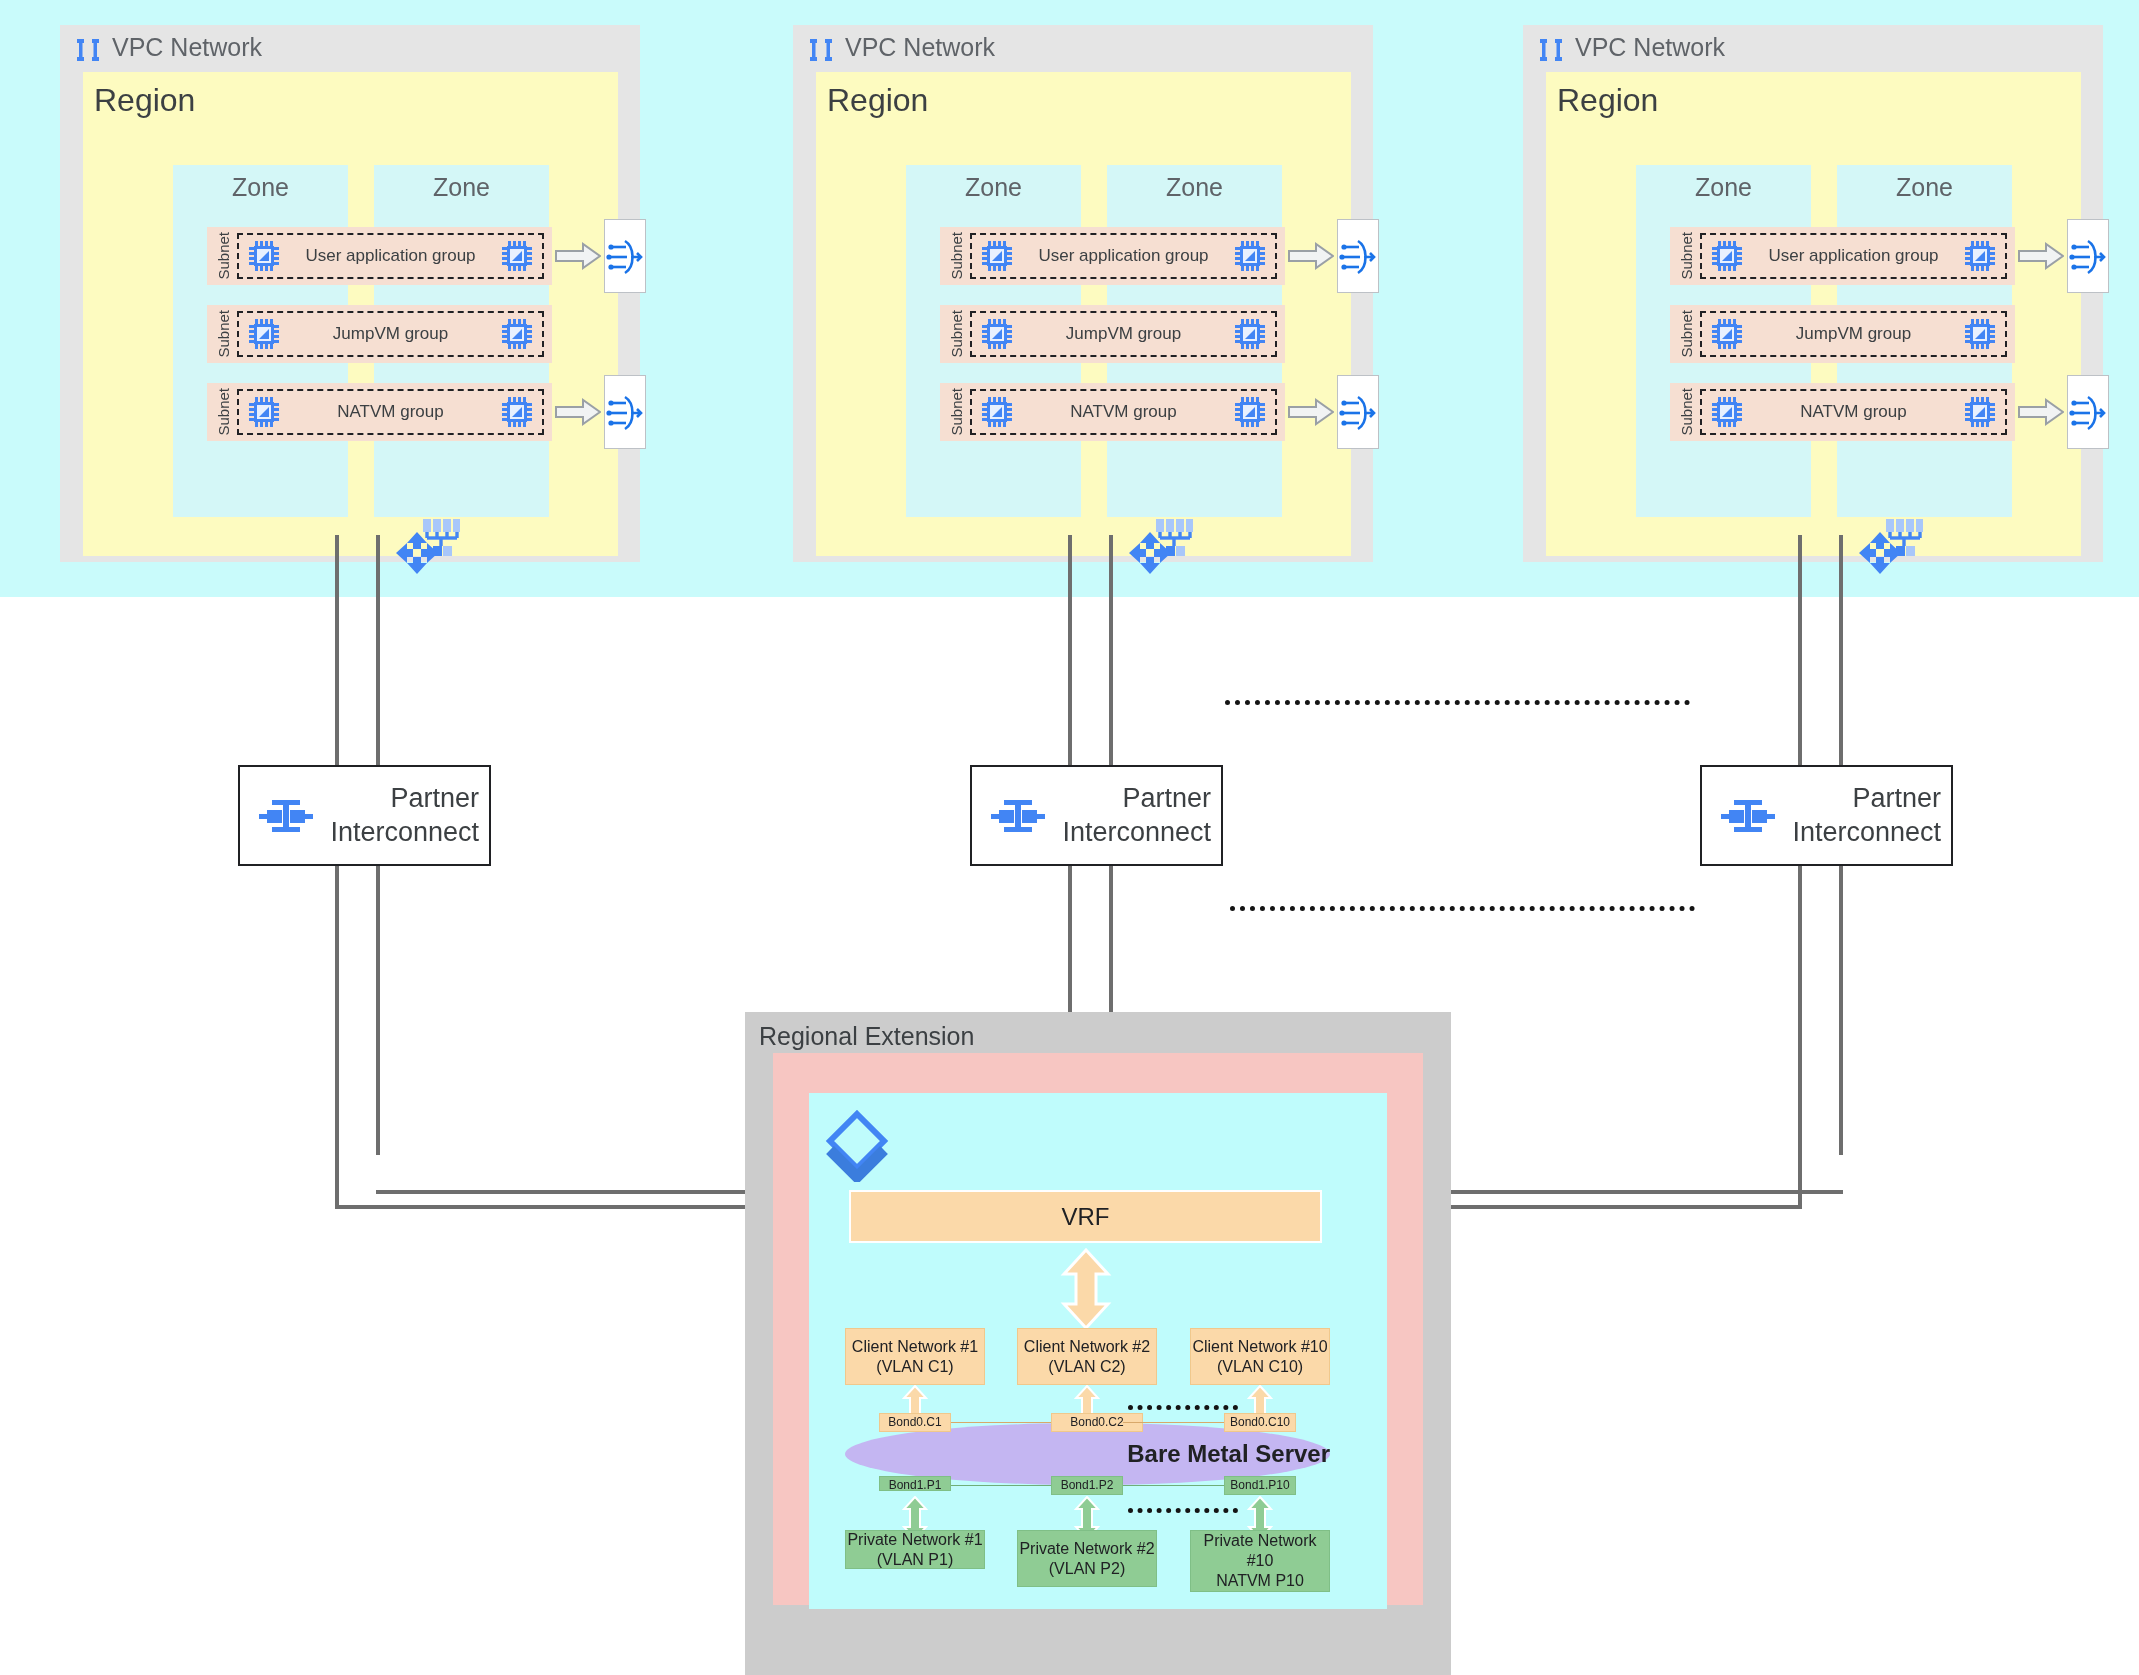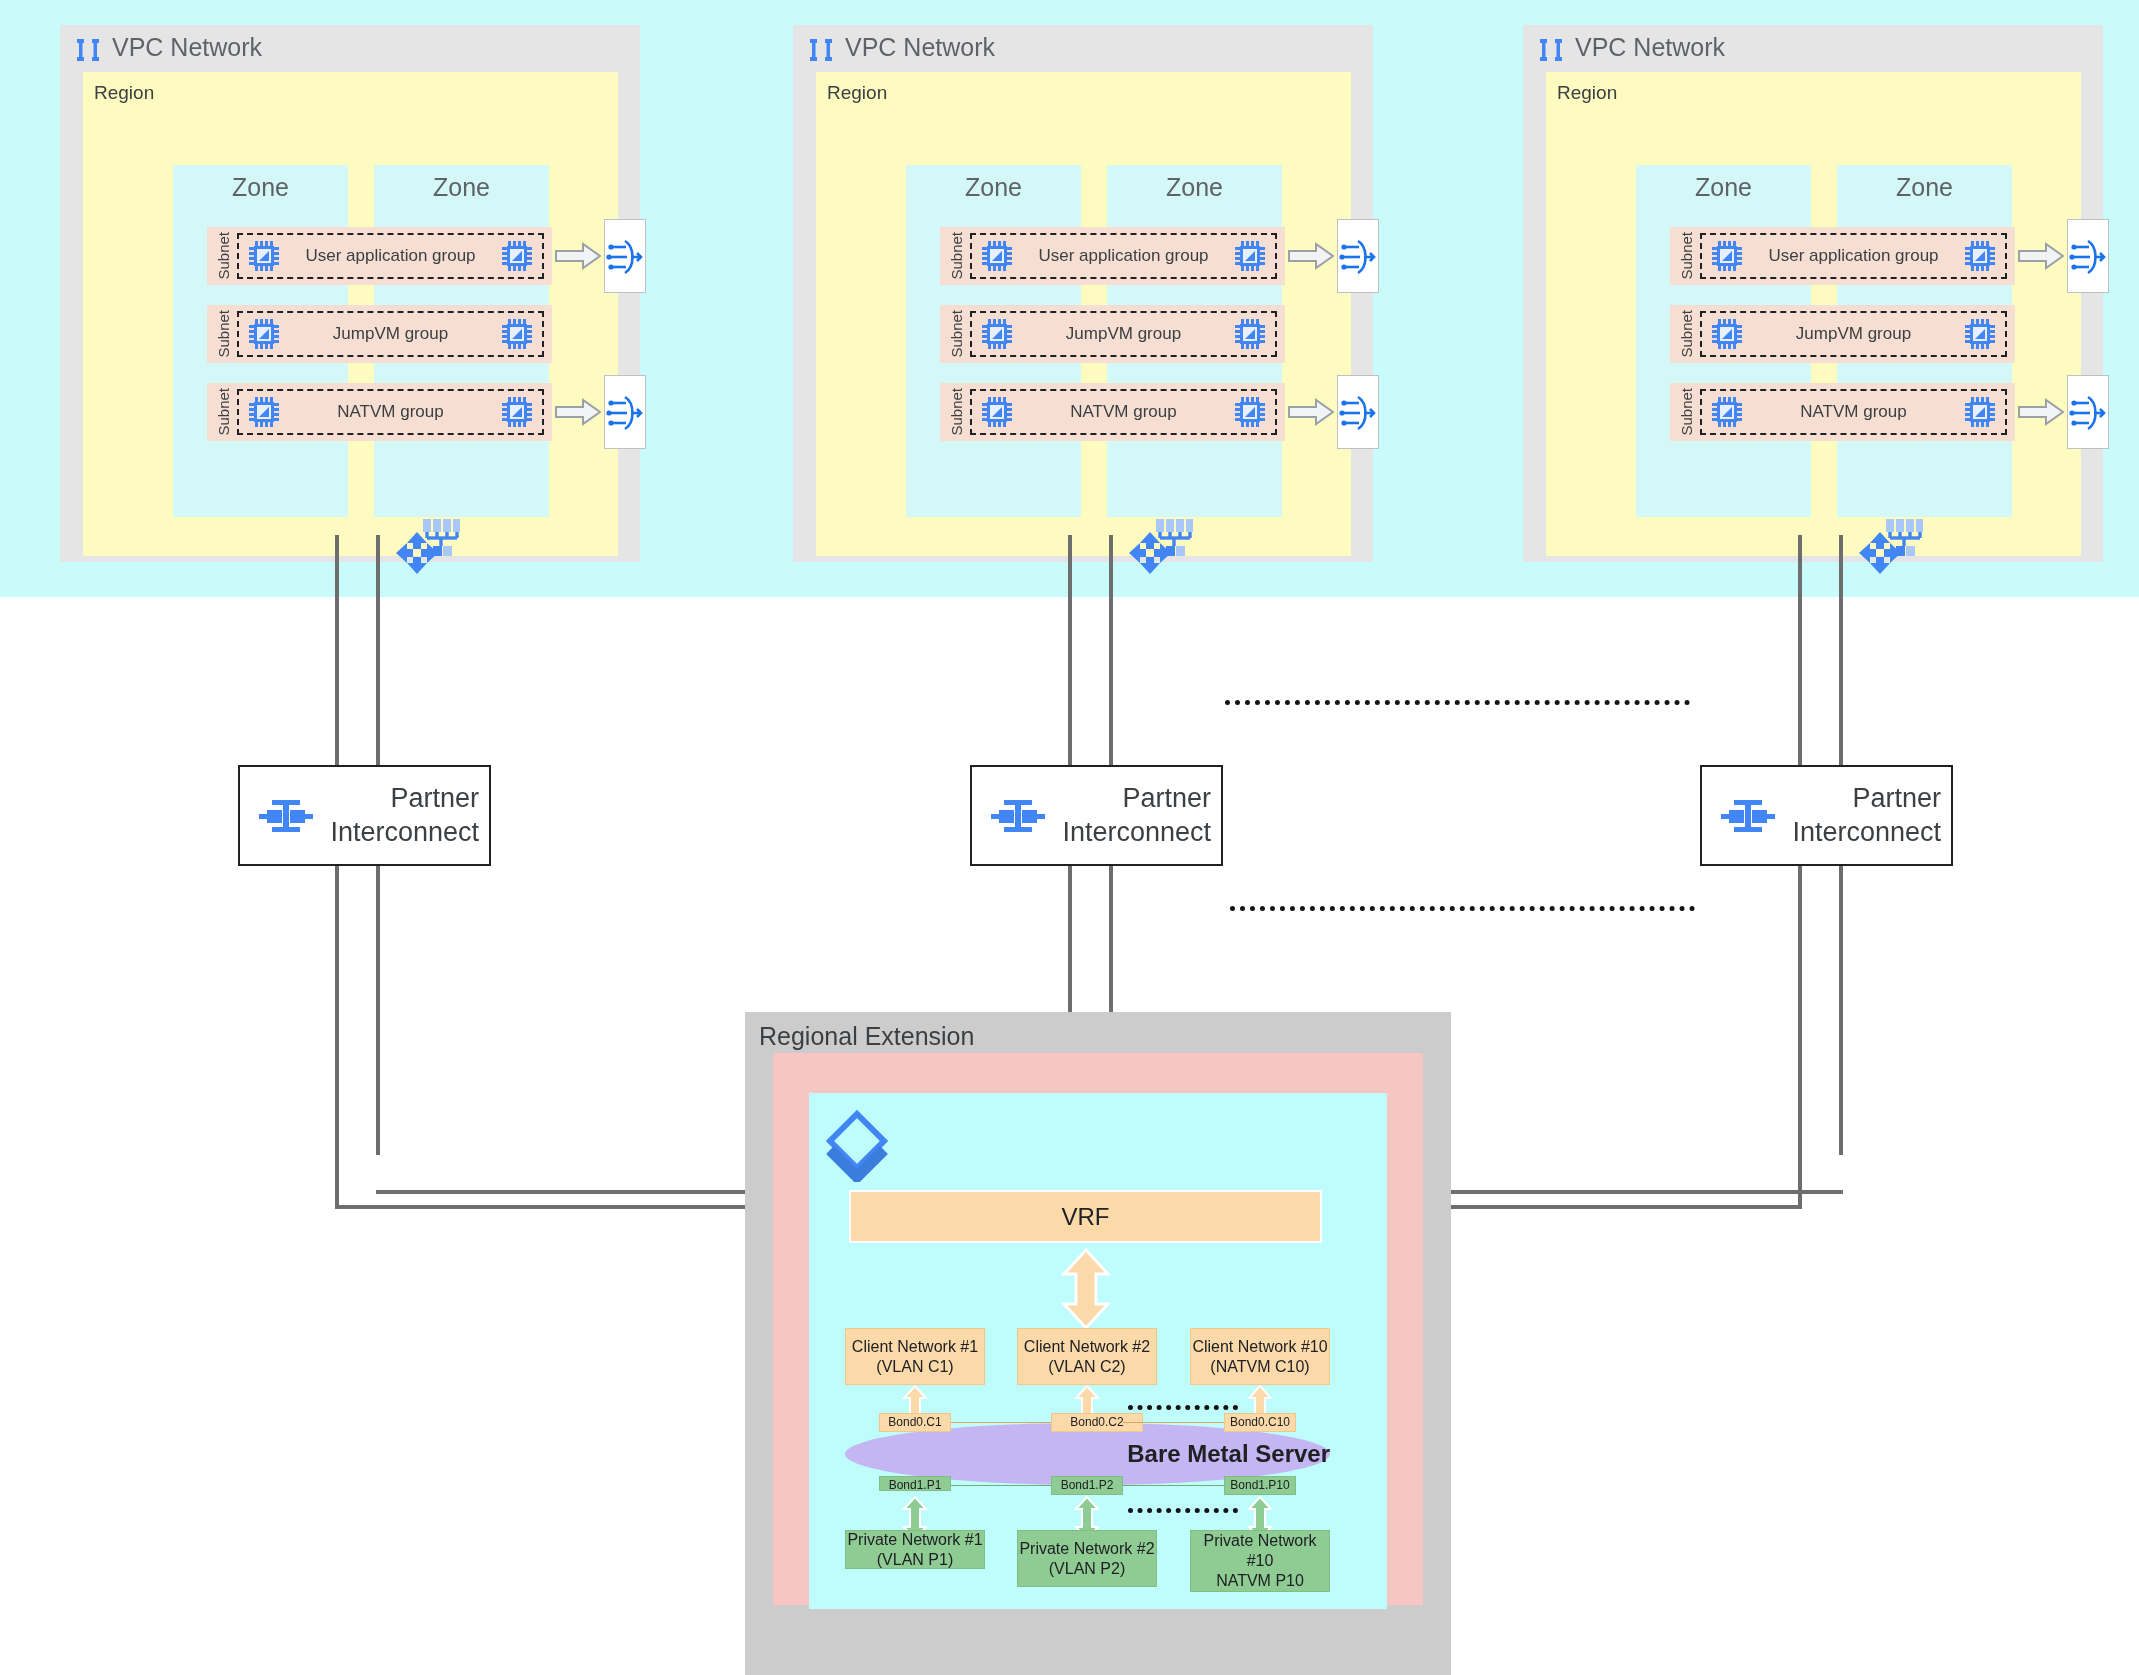--- a/index.html
+++ b/index.html
@@ -11,21 +11,21 @@
 
   
   .topband{left:0;top:0;width:2139px;height:597px;background:#c9fbfb;}
 
   
   .vpc{background:#e5e5e5;}
   .vpc-title{font-size:25px;color:#5f6368;white-space:nowrap;}
   .vpc-icon svg{display:block;}
 
   .region{background:#fdfbc0;}
-  .region-title{font-size:19px;color:#3c4043;white-space:nowrap;}
+  .region-title{font-size:32px;color:#3c4043;white-space:nowrap;}
 
   .zone{background:#d4f7f7;}
   .zone-title{font-size:25px;color:#5f6368;text-align:center;white-space:nowrap;}
 
   .subnet{background:#f6dfd2;display:flex;align-items:center;}
   .subnet-label{
     font-size:15px;color:#3c4043;
     writing-mode:vertical-rl;transform:rotate(180deg);
     text-align:center;width:22px;white-space:nowrap;
   }
@@ -1024,21 +1024,21 @@
     <span>Client Network #2</span>
     <span>(VLAN C2)</span>
   </div>
   <div class="abs vconn" style="left:1074px;top:1385px;">
         <svg width="26" height="44" viewBox="0 0 26 44">
     <path d="M13 1 L24 13 L18 13 L18 31 L24 31 L13 43 L2 31 L8 31 L8 13 L2 13 Z" fill="#fbd9a9" stroke="#ffffff" stroke-width="2"></path>
   </svg>
       </div>
   <div class="abs cnet" style="left:1190px;top:1328px;width:140px;height:57px;">
     <span>Client Network #10</span>
-    <span>(NATVM C10)</span>
+    <span>(VLAN C10)</span>
   </div>
   <div class="abs vconn" style="left:1247px;top:1385px;">
         <svg width="26" height="44" viewBox="0 0 26 44">
     <path d="M13 1 L24 13 L18 13 L18 31 L24 31 L13 43 L2 31 L8 31 L8 13 L2 13 Z" fill="#fbd9a9" stroke="#ffffff" stroke-width="2"></path>
   </svg>
       </div>
   <div class="abs bms" style="left:845px;top:1423px;width:485px;height:62px;">
     <span>Bare Metal Server</span>
   </div>
   <div class="abs bondlbl" style="left:879px;top:1413px;width:72px;height:19px;">Bond0.C1</div>

